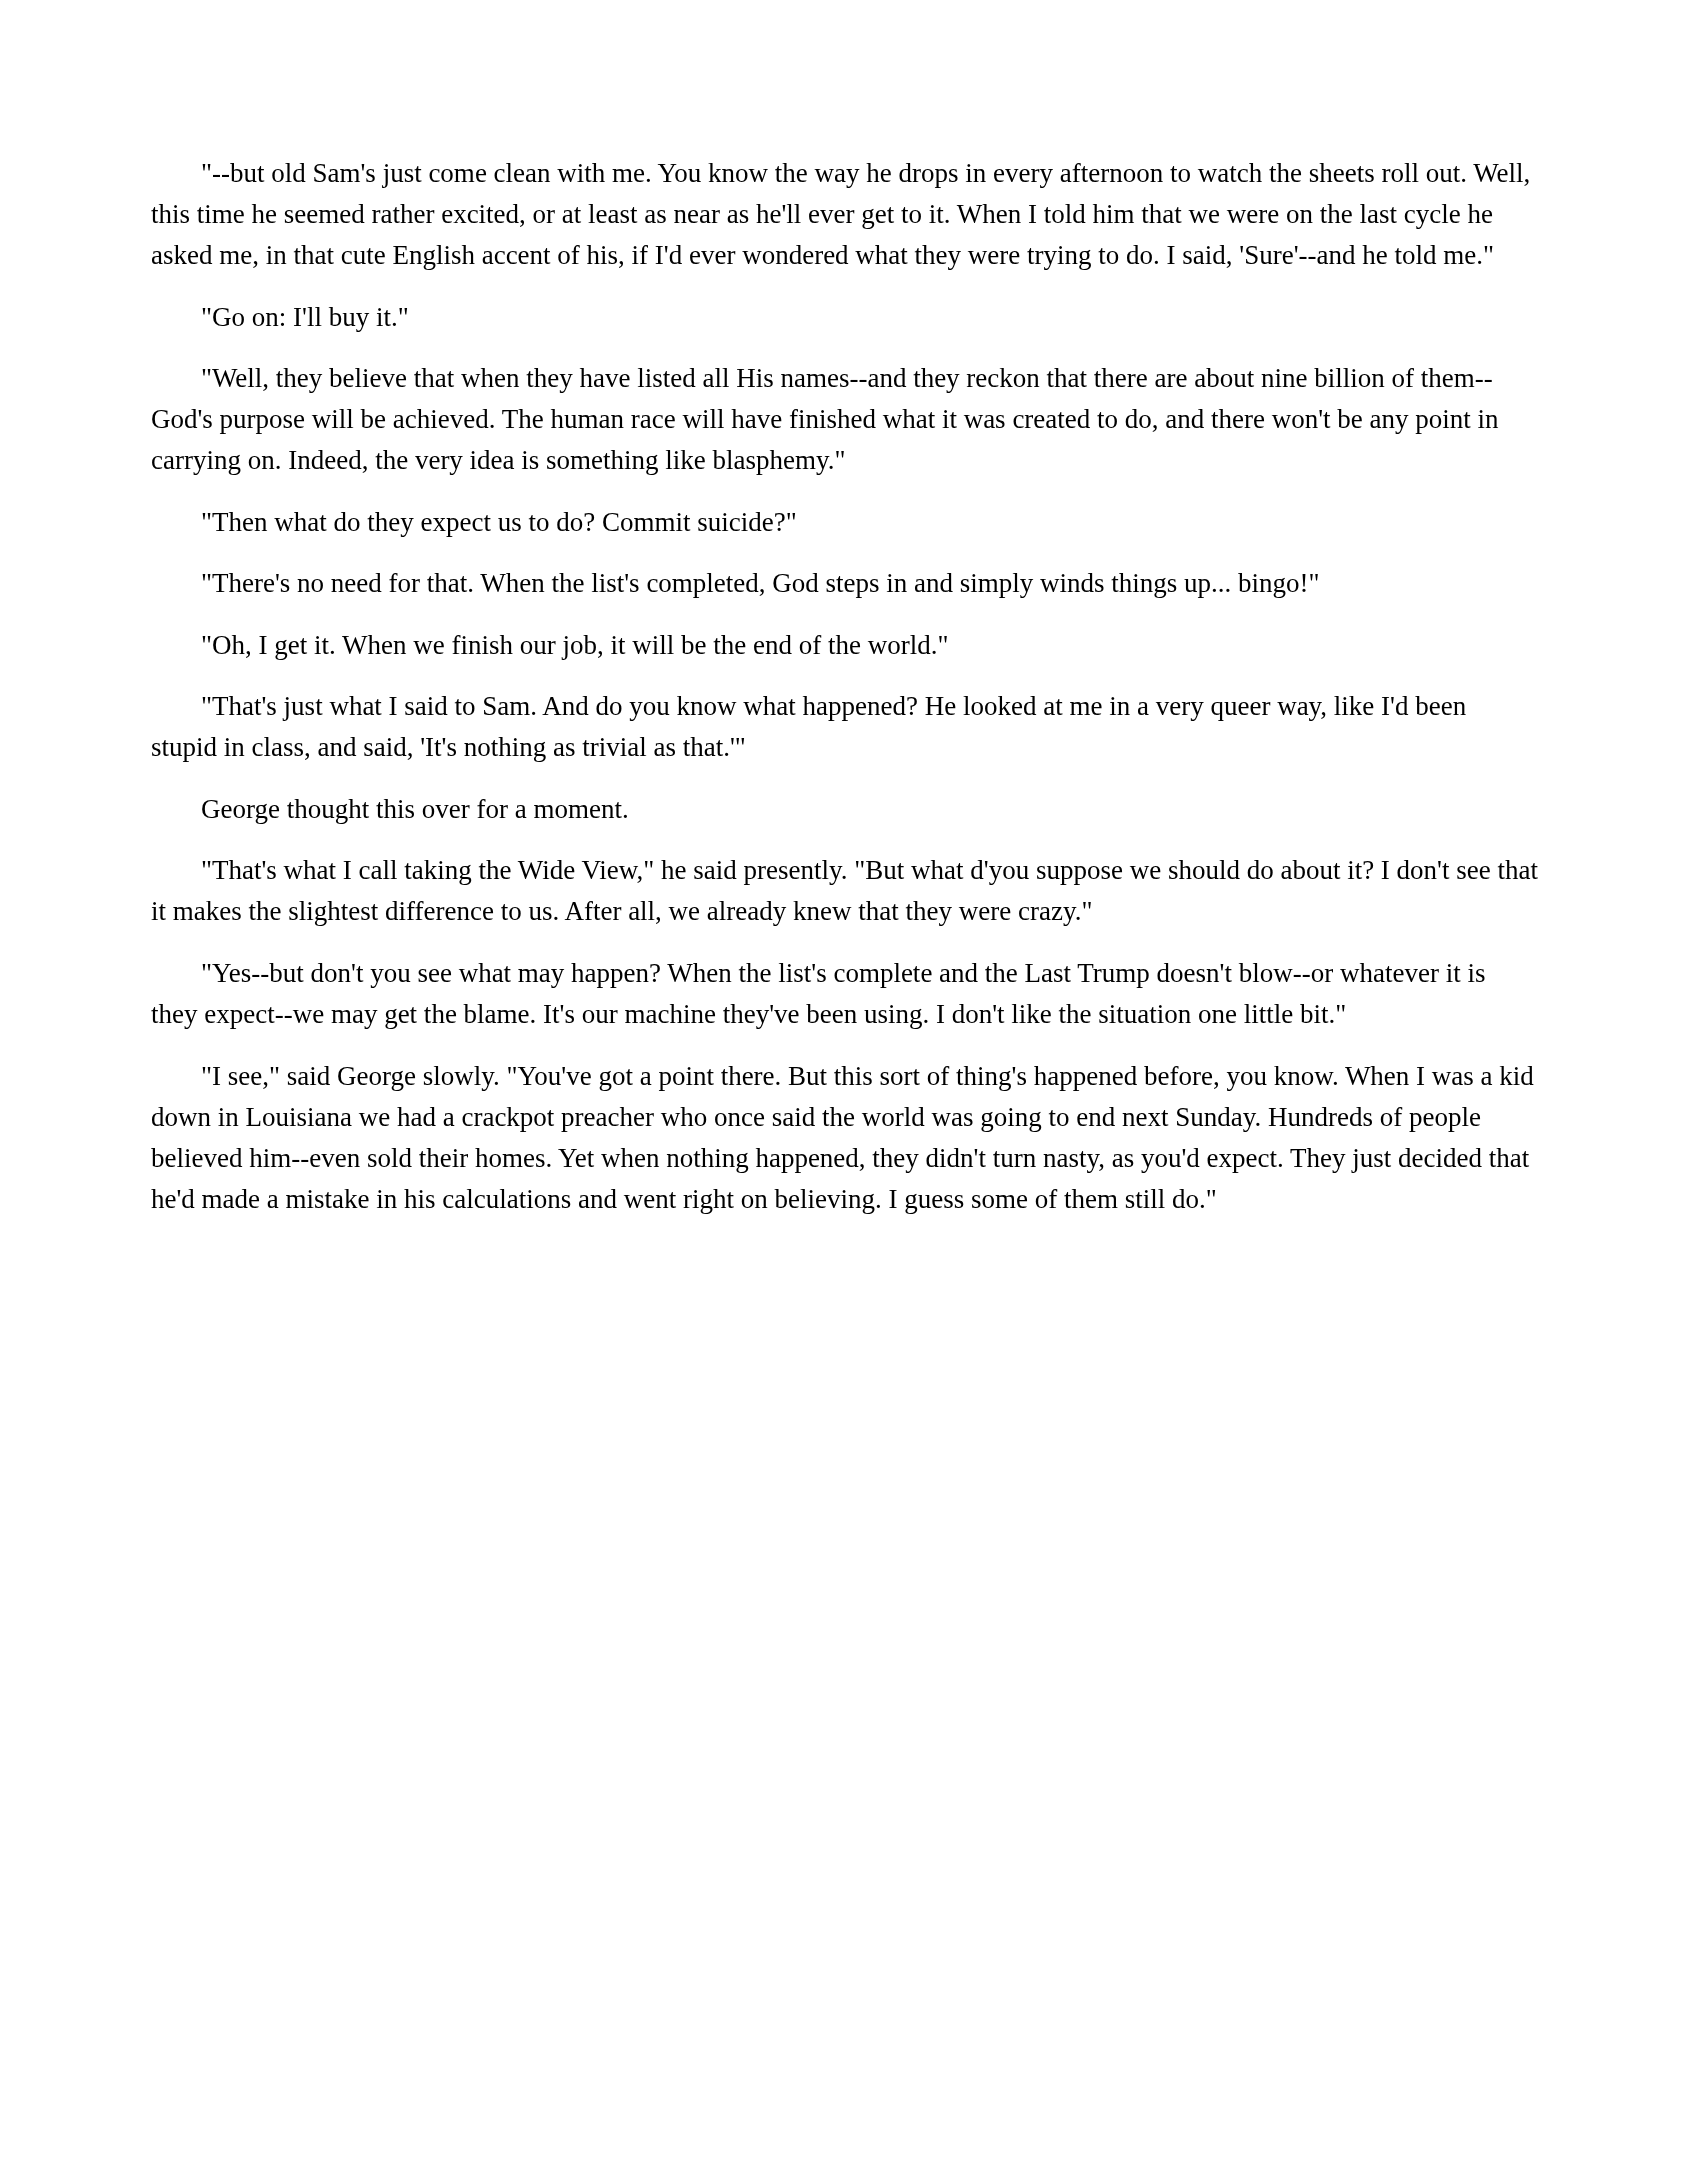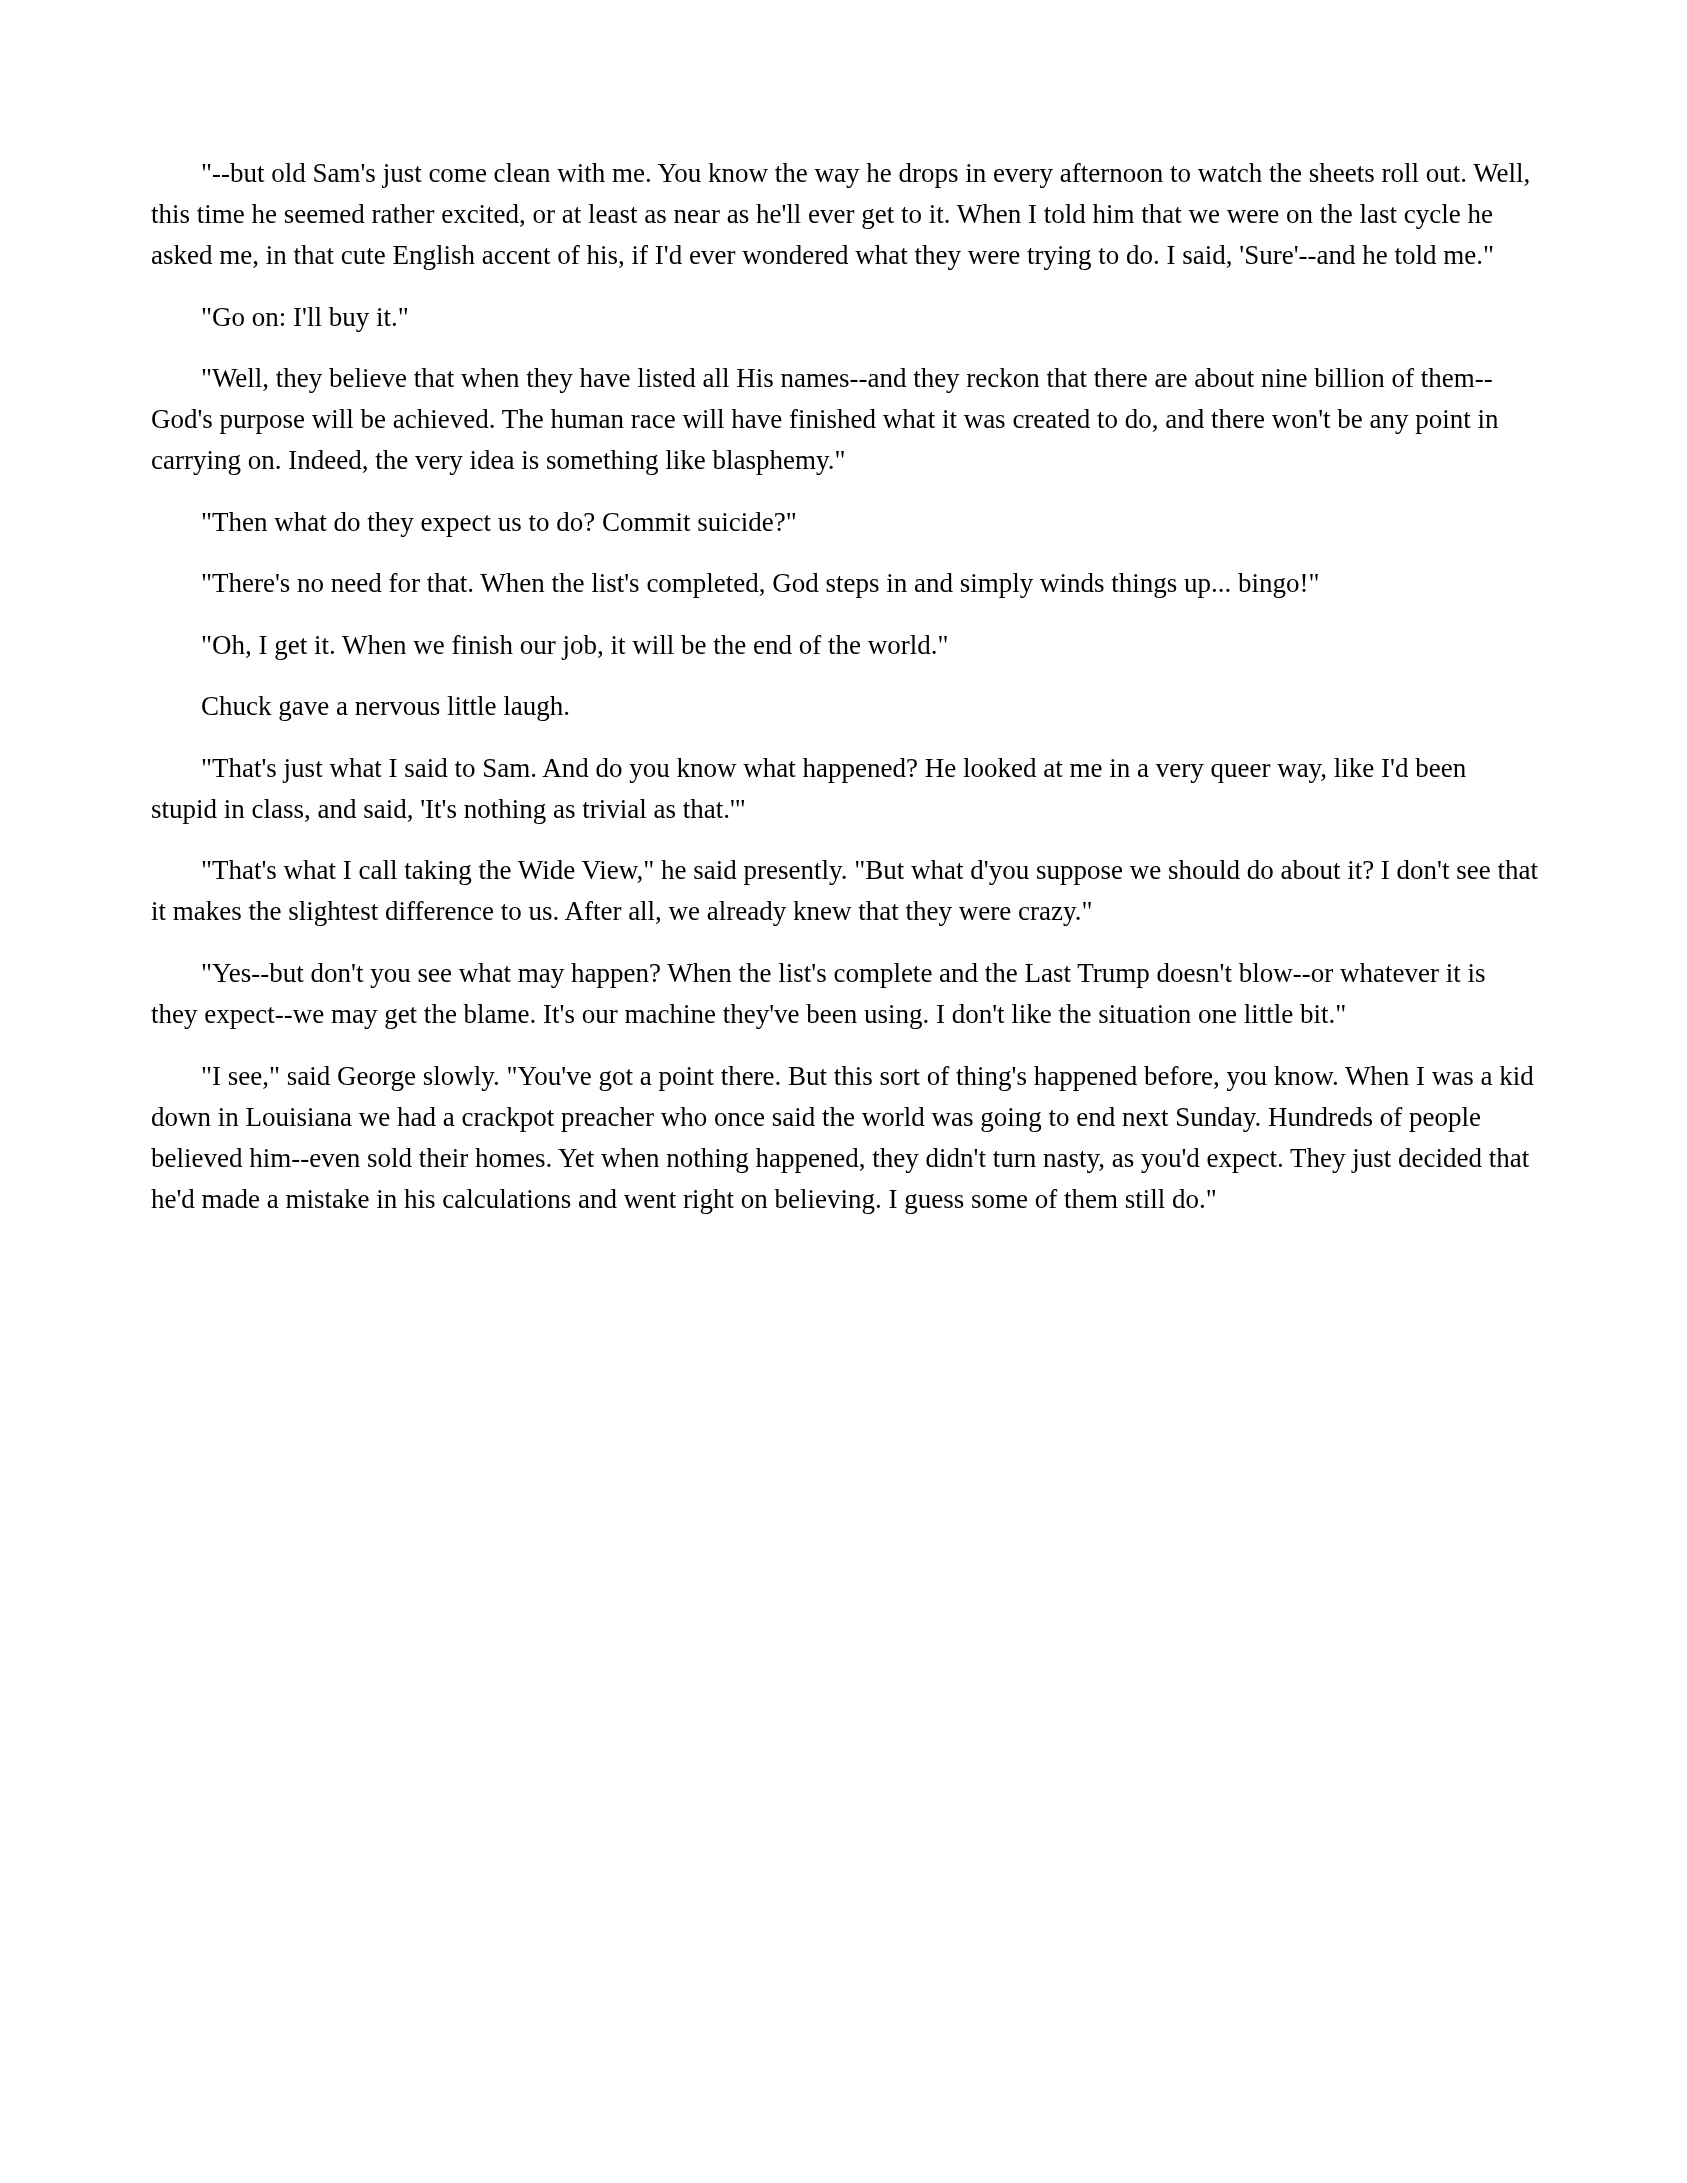--- a/index.html
+++ b/index.html
@@ -38,20 +38,20 @@
 <body>
 
 <div class="page">
   <div class="doc-body">
     <p class="para">"--but old Sam's just come clean with me. You know the way he drops in every afternoon to watch the sheets roll out. Well, this time he seemed rather excited, or at least as near as he'll ever get to it. When I told him that we were on the last cycle he asked me, in that cute English accent of his, if I'd ever wondered what they were trying to do. I said, 'Sure'--and he told me."</p>
     <p class="para">"Go on: I'll buy it."</p>
     <p class="para">"Well, they believe that when they have listed all His names--and they reckon that there are about nine billion of them--God's purpose will be achieved. The human race will have finished what it was created to do, and there won't be any point in carrying on. Indeed, the very idea is something like blasphemy."</p>
     <p class="para">"Then what do they expect us to do? Commit suicide?"</p>
     <p class="para">"There's no need for that. When the list's completed, God steps in and simply winds things up... bingo!"</p>
     <p class="para">"Oh, I get it. When we finish our job, it will be the end of the world."</p>
-    <p class="para">Chuck gave a nervous little laugh.</p>
     <p class="para">"That's just what I said to Sam. And do you know what happened? He looked at me in a very queer way, like I'd been stupid in class, and said, 'It's nothing as trivial as that.'"</p>
+    <p class="para">George thought this over for a moment.</p>
     <p class="para">"That's what I call taking the Wide View," he said presently. "But what d'you suppose we should do about it? I don't see that it makes the slightest difference to us. After all, we already knew that they were crazy."</p>
     <p class="para">"Yes--but don't you see what may happen? When the list's complete and the Last Trump doesn't blow--or whatever it is they expect--we may get the blame. It's our machine they've been using. I don't like the situation one little bit."</p>
     <p class="para">"I see," said George slowly. "You've got a point there. But this sort of thing's happened before, you know. When I was a kid down in Louisiana we had a crackpot preacher who once said the world was going to end next Sunday. Hundreds of people believed him--even sold their homes. Yet when nothing happened, they didn't turn nasty, as you'd expect. They just decided that he'd made a mistake in his calculations and went right on believing. I guess some of them still do."</p>
   </div>
 </div>
 
 
 </body></html>

